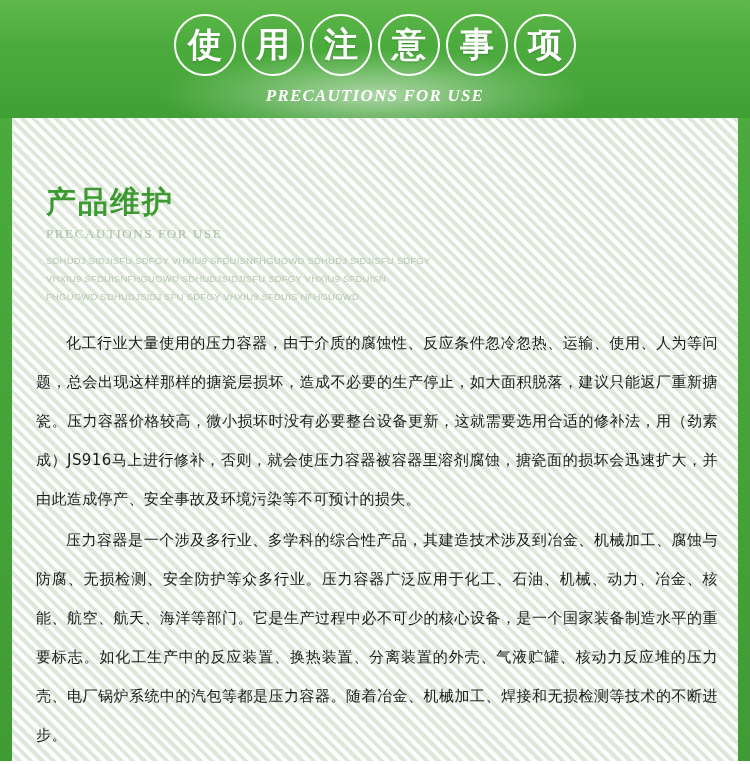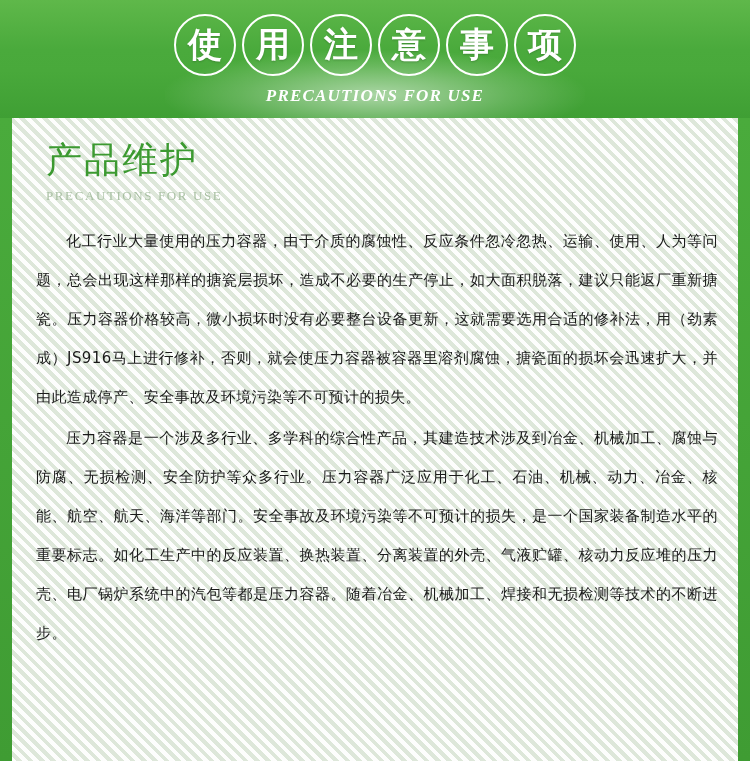--- a/index.html
+++ b/index.html
@@ -122,24 +122,25 @@
     background: linear-gradient(180deg, #4aab3c, #3f9c33);
   }
 
   .section-head {
     padding: 22px 0 0 24px;
     position: relative;
   }
   .section-title {
     color: #3c9a31;
     font-family: "DejaVu Sans", sans-serif;
-    font-size: 36px;
-    font-weight: 400;
+    font-size: 30px;
+    font-weight: 700;
     letter-spacing: 2px;
     line-height: 1.1;
+    margin-top: 45px;
   }
   .section-subtitle {
     margin-top: 8px;
     color: #a9c0a3;
     font-family: "Liberation Serif", serif;
     font-size: 13px;
     letter-spacing: 1.6px;
   }
   .section-meta {
     margin-top: 10px;
@@ -181,21 +182,26 @@
       <div class="circle">项</div>
     </div>
     <div class="banner-sub">PRECAUTIONS FOR USE</div>
   </div>
 
   <div class="content">
 
     <div class="section-head">
       <div class="section-title">产品维护</div>
       <div class="section-subtitle">PRECAUTIONS FOR USE</div>
+      <div class="section-meta">
+        <div class="meta-line">SDHUDJ SIDJISFU SDFGY VHXIU9 SFDUISNFHGUOWD  SDHUDJ SIDJISFU SDFGY</div>
+        <div class="meta-line">VHXIU9 SFDUISNFHGUOWD SDHUDJSIDJISFU SDFGY VHXIU9 SFDUISN</div>
+        <div class="meta-line">FHGUOWD SDHUDJSIDJ SFU SDFGY VHXIU9 SFDUIS NFHGUOWD</div>
+      </div>
     </div>
 
     <div class="body-text">
       <p>化工行业大量使用的压力容器，由于介质的腐蚀性、反应条件忽冷忽热、运输、使用、人为等问题，总会出现这样那样的搪瓷层损坏，造成不必要的生产停止，如大面积脱落，建议只能返厂重新搪瓷。压力容器价格较高，微小损坏时没有必要整台设备更新，这就需要选用合适的修补法，用（劲素成）JS916马上进行修补，否则，就会使压力容器被容器里溶剂腐蚀，搪瓷面的损坏会迅速扩大，并由此造成停产、安全事故及环境污染等不可预计的损失。</p>
-      <p>压力容器是一个涉及多行业、多学科的综合性产品，其建造技术涉及到冶金、机械加工、腐蚀与防腐、无损检测、安全防护等众多行业。压力容器广泛应用于化工、石油、机械、动力、冶金、核能、航空、航天、海洋等部门。安全事故及环境污染等不可预计的损失，是一个国家装备制造水平的重要标志。如化工生产中的反应装置、换热装置、分离装置的外壳、气液贮罐、核动力反应堆的压力壳、电厂锅炉系统中的汽包等都是压力容器。随着冶金、机械加工、焊接和无损检测等技术的不断进步。</p>
+      <p>压力容器是一个涉及多行业、多学科的综合性产品，其建造技术涉及到冶金、机械加工、腐蚀与防腐、无损检测、安全防护等众多行业。压力容器广泛应用于化工、石油、机械、动力、冶金、核能、航空、航天、海洋等部门。它是生产过程中必不可少的核心设备，是一个国家装备制造水平的重要标志。如化工生产中的反应装置、换热装置、分离装置的外壳、气液贮罐、核动力反应堆的压力壳、电厂锅炉系统中的汽包等都是压力容器。随着冶金、机械加工、焊接和无损检测等技术的不断进步。</p>
     </div>
 
   </div>
 </div>
 
 </body></html>

